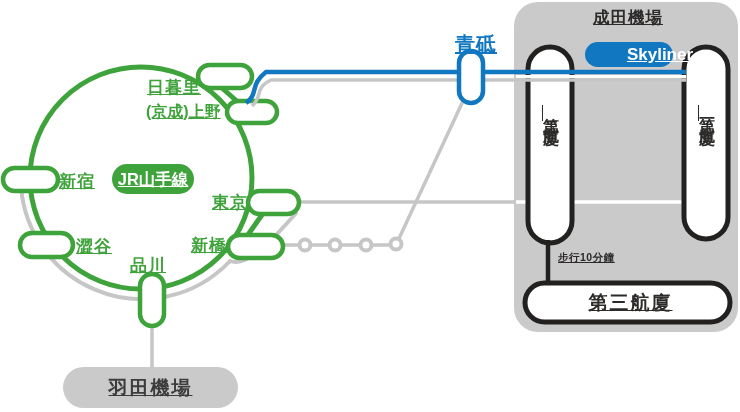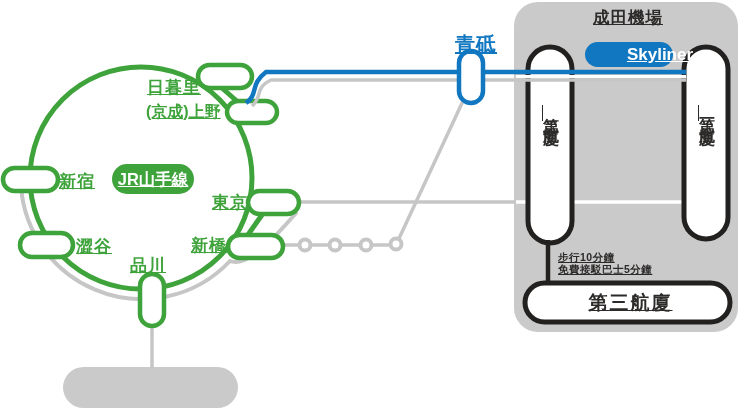--- a/index.html
+++ b/index.html
@@ -94,15 +94,15 @@
   <div class="lbl lbl-white" style="left:112px;top:164px;width:82px;line-height:30px;font-size:16.5px;">JR山手線</div>
 
   <div class="lbl lbl-blue" style="left:455px;top:31px;">青砥</div>
   <div class="lbl lbl-white" style="left:616px;top:42px;width:88px;line-height:25px;font-size:17px;">Skyliner</div>
 
   <div class="lbl lbl-dark" style="left:563px;top:7px;width:130px;text-align:center;font-size:16.5px;letter-spacing:1px;">成田機場</div>
   <div class="lbl lbl-dark vtext" style="left:540px;top:105px;">第二航廈</div>
   <div class="lbl lbl-dark vtext" style="left:696px;top:105px;">第一航廈</div>
   <div class="lbl lbl-dark" style="left:528px;top:283px;width:205px;line-height:39px;text-align:center;font-size:19px;letter-spacing:2px;">第三航廈</div>
   <div class="lbl note" style="left:558px;top:251px;">步行10分鐘</div>
-  <div class="lbl note" style="left:558px;top:263px;">免費接駁巴士5分鐘</div>
 
+  <div class="lbl" style="left:63px;top:367px;width:175px;line-height:41px;text-align:center;font-size:19px;color:#3C3C3C;letter-spacing:2px;">羽田機場</div>
 </div>
 
 </body></html>

